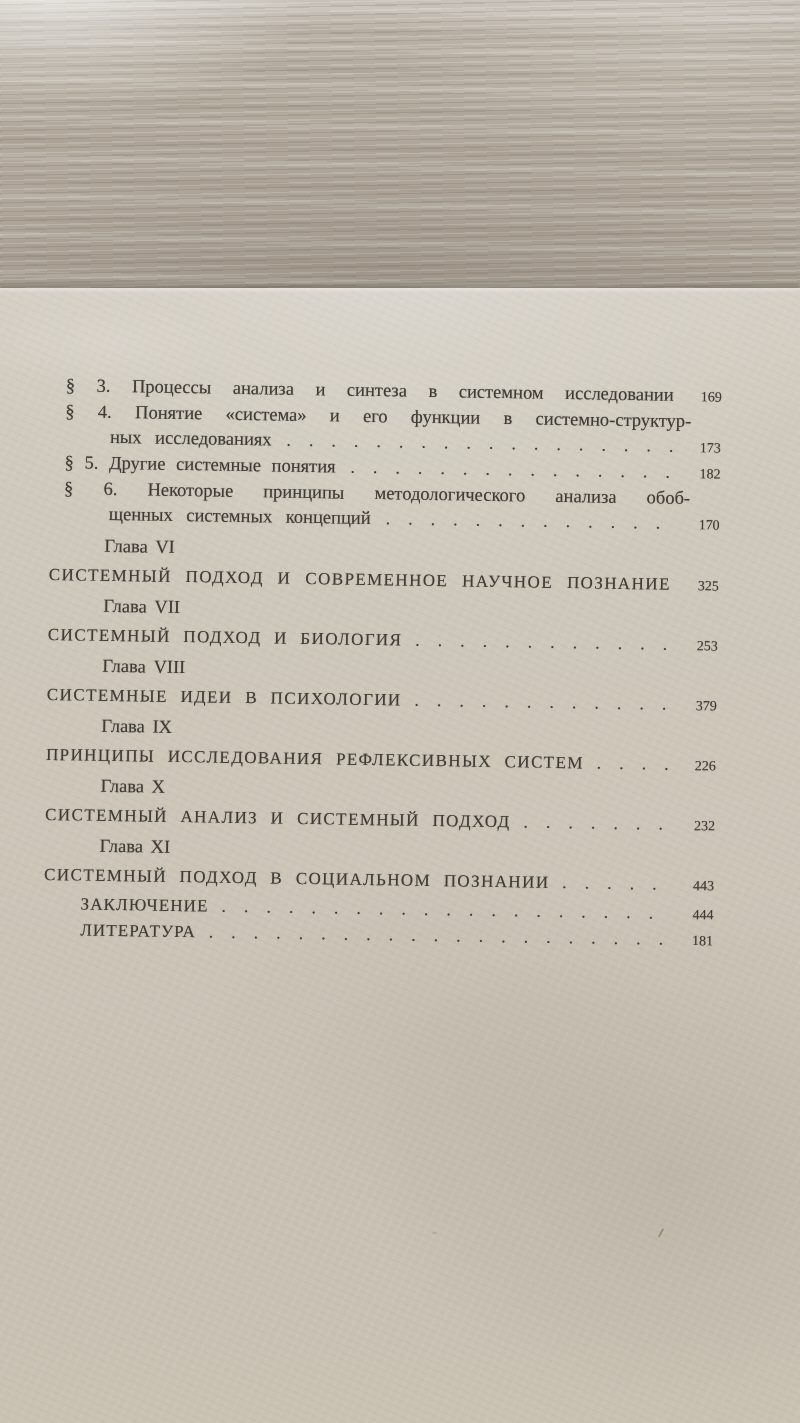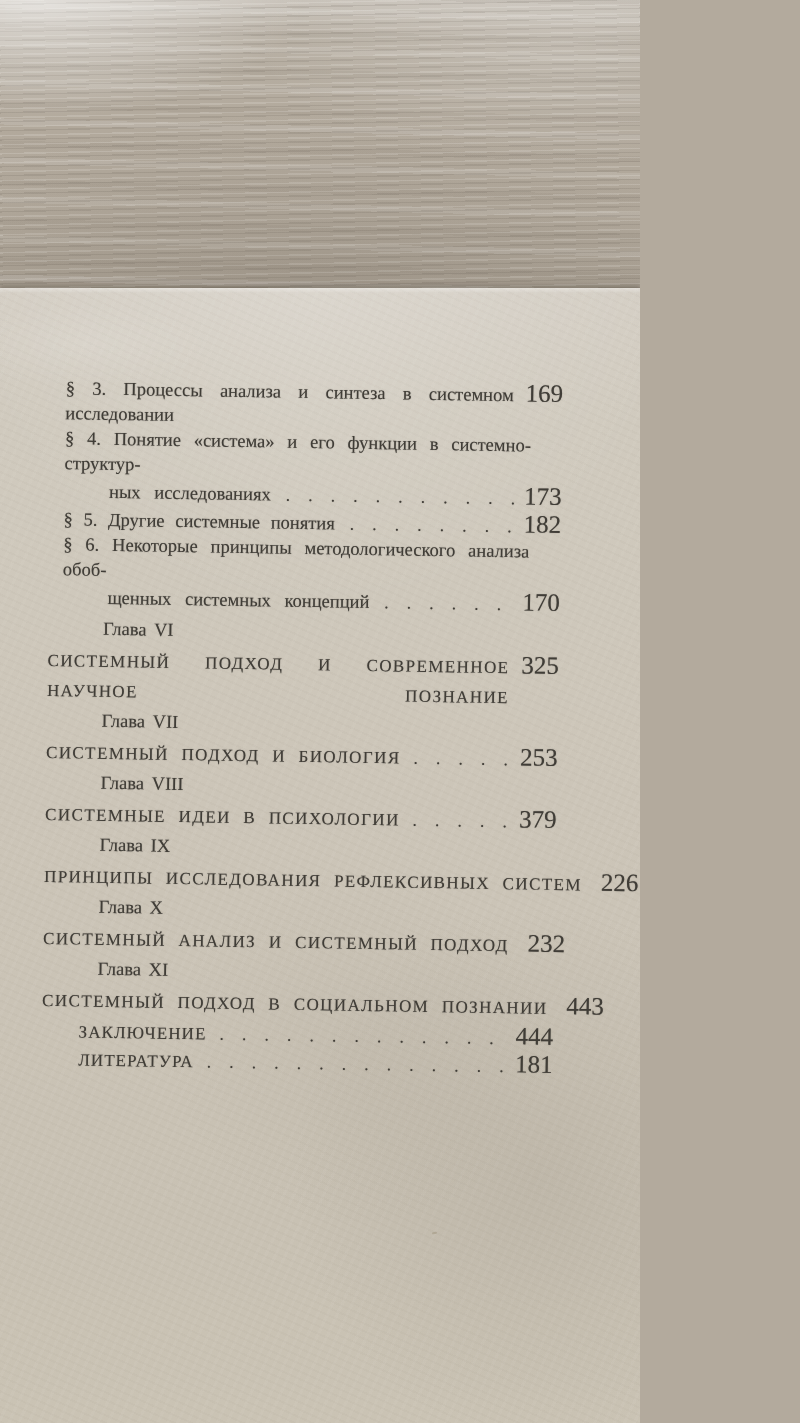--- a/index.html
+++ b/index.html
@@ -1,21 +1,21 @@
 <!DOCTYPE html>
 <html><head>
 <meta charset="utf-8">
 <style>
   html,body{margin:0;padding:0;}
   body{
     width:800px;height:1423px;overflow:hidden;
     font-family:"Liberation Serif","DejaVu Serif",serif;
     background:#b3aa9d;
   }
-  .scene{position:relative;width:640px;height:1423px;overflow:hidden;}
+  .scene{position:relative;width:800px;height:1423px;overflow:hidden;}
 
   
   .wood{
     position:absolute;left:0;top:0;width:100%;height:292px;
     background:
       radial-gradient(430px 190px at 6% 0%, rgba(255,255,255,.48), rgba(255,255,255,0) 62%),
       radial-gradient(520px 210px at 88% 14%, rgba(255,255,255,.16), rgba(255,255,255,0) 60%),
       radial-gradient(620px 250px at 48% 98%, rgba(110,100,88,.16), rgba(0,0,0,0) 70%),
       repeating-linear-gradient(178.7deg,
         rgba(250,248,244,.17) 0 1.5px, rgba(0,0,0,0) 1.5px 4px,
@@ -46,21 +46,21 @@
 
   
   .toc{
     position:absolute;left:52px;right:78px;top:85px;
     transform:rotate(0.9deg);transform-origin:0 0;
     color:#403d37;
     text-shadow:0 0 1px rgba(64,61,55,.55);
   }
   .row{display:flex;align-items:baseline;line-height:25px;}
   .row .t{flex:0 0 auto;font-size:18.5px;white-space:nowrap;}
-  .row .num{flex:0 0 auto;width:36px;text-align:right;font-size:25px;}
+  .row .num{flex:0 0 auto;width:36px;text-align:right;font-size:14px;}
   .row .dots{
     flex:1 1 auto;overflow:hidden;white-space:nowrap;
     font-size:17px;letter-spacing:7px;margin:0 6px 0 13px;
   }
   .row--just .t{
     flex:1 1 auto;white-space:normal;
     text-align:justify;text-align-last:justify;
     padding-right:12px;
   }
   .row--wrap .t{padding-right:30px;}

